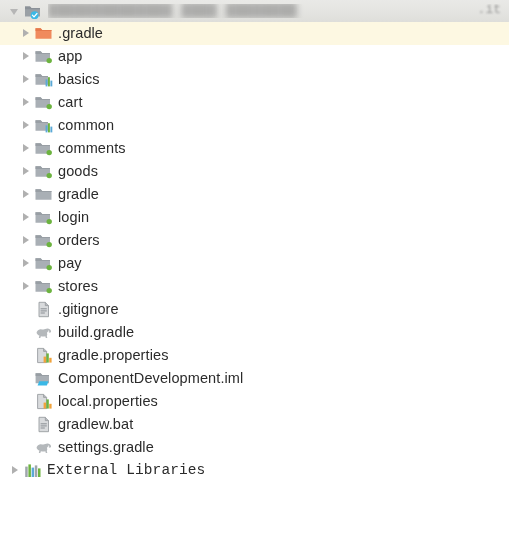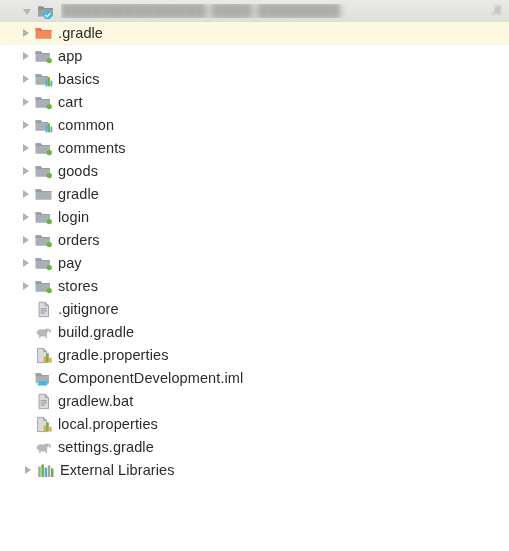--- a/index.html
+++ b/index.html
@@ -29,21 +29,21 @@
     height: 23px;
     width: 509px;
     box-sizing: border-box;
     white-space: nowrap;
   }
   .row.selected {
     background: #fdf8e2;
   }
 
   
-  .indent-0 { padding-left: 20px; }
+  .indent-0 { padding-left: 7px; font-family: Liberation Mono, monospace; }
   .indent-1 { padding-left: 18px; text-align: center; }
 
   
   .twisty {
     width: 16px;
     height: 23px;
     flex: 0 0 16px;
     position: relative;
   }
   .twisty.collapsed::before {
@@ -319,46 +319,46 @@
             <path d="M1.6 4.3h5.1l1.5 1.7H15v1.1H1.6z" fill="#989ea4"></path>
             <path d="M5.2 12.2h9.3l-1.6 4.3H3.6z" fill="#3ab8e6"></path>
           </svg>
         </span>
         <span class="label">ComponentDevelopment.iml</span>
       </div>
       <div class="row indent-1">
         <span class="twisty none"></span>
         <span class="icon">
           <svg width="19" height="19" viewBox="0 0 19 19">
+            <path d="M3.6 2.4h6.0l3.0 3.0v11.2H3.6z" fill="#d9dbdd" stroke="#9a9ea2" stroke-width="0.9"></path>
+            <path d="M9.6 2.4v3.0h3.0" fill="#b9bcbf" stroke="#9a9ea2" stroke-width="0.9"></path>
+            <rect x="9.6" y="10.6" width="2.4" height="6.0" fill="#f0a33c"></rect>
+            <rect x="12.4" y="7.4" width="2.4" height="9.2" fill="#6cb33f"></rect>
+            <rect x="15.2" y="11.8" width="2.4" height="4.8" fill="#f0a33c"></rect>
+          </svg>
+        </span>
+        <span class="label">local.properties</span>
+      </div>
+      <div class="row indent-1">
+        <span class="twisty none"></span>
+        <span class="icon">
+          <svg width="19" height="19" viewBox="0 0 19 19">
             <path d="M5 2.3h6.3l3.2 3.2v11.2H5z" fill="#d9dbdd" stroke="#9a9ea2" stroke-width="0.9"></path>
             <path d="M11.3 2.3v3.3h3.2" fill="#b9bcbf" stroke="#9a9ea2" stroke-width="0.9"></path>
             <rect x="6.6" y="8.3" width="6.2" height="1" fill="#8b9095"></rect>
             <rect x="6.6" y="10.4" width="6.2" height="1" fill="#8b9095"></rect>
             <rect x="6.6" y="12.5" width="4.2" height="1" fill="#8b9095"></rect>
           </svg>
         </span>
         <span class="label">gradlew.bat</span>
       </div>
       <div class="row indent-1">
         <span class="twisty none"></span>
         <span class="icon">
           <svg width="19" height="19" viewBox="0 0 19 19">
-            <path d="M3.6 2.4h6.0l3.0 3.0v11.2H3.6z" fill="#d9dbdd" stroke="#9a9ea2" stroke-width="0.9"></path>
-            <path d="M9.6 2.4v3.0h3.0" fill="#b9bcbf" stroke="#9a9ea2" stroke-width="0.9"></path>
-            <rect x="9.6" y="10.6" width="2.4" height="6.0" fill="#f0a33c"></rect>
-            <rect x="12.4" y="7.4" width="2.4" height="9.2" fill="#6cb33f"></rect>
-            <rect x="15.2" y="11.8" width="2.4" height="4.8" fill="#f0a33c"></rect>
-          </svg>
-        </span>
-        <span class="label">local.properties</span>
-      </div>
-      <div class="row indent-1">
-        <span class="twisty none"></span>
-        <span class="icon">
-          <svg width="19" height="19" viewBox="0 0 19 19">
             <path d="M2.6 11.4c-.5-2.1.6-4.3 2.9-4.9 1.6-.4 2.9.1 3.9.1 1.3 0 2.6-1.1 4.2-1 1.6.1 2.8 1 3.3 2.2.3.8.1 1.5-.5 1.8-.6.3-1.2 0-1.6-.4-.4-.4-.9-.5-1.3-.2-.5.3-.6.9-.4 1.5.3.9.2 1.8-.3 2.5l.5 1.9h-1.5l-.5-1.6c-.6.2-1.3.3-2 .3-.9 0-1.7-.1-2.4-.4l-.6 1.7H4.8l.6-2.3c-1.3-.6-2.4-1.5-2.8-3.2z" fill="#b4b8bb"></path>
             <circle cx="14.6" cy="8.2" r="0.62" fill="#ffffff"></circle>
           </svg>
         </span>
         <span class="label">settings.gradle</span>
       </div>
       <div class="row indent-0">
         <span class="twisty collapsed"></span>
         <span class="icon">
           <svg width="19" height="19" viewBox="0 0 19 19">

